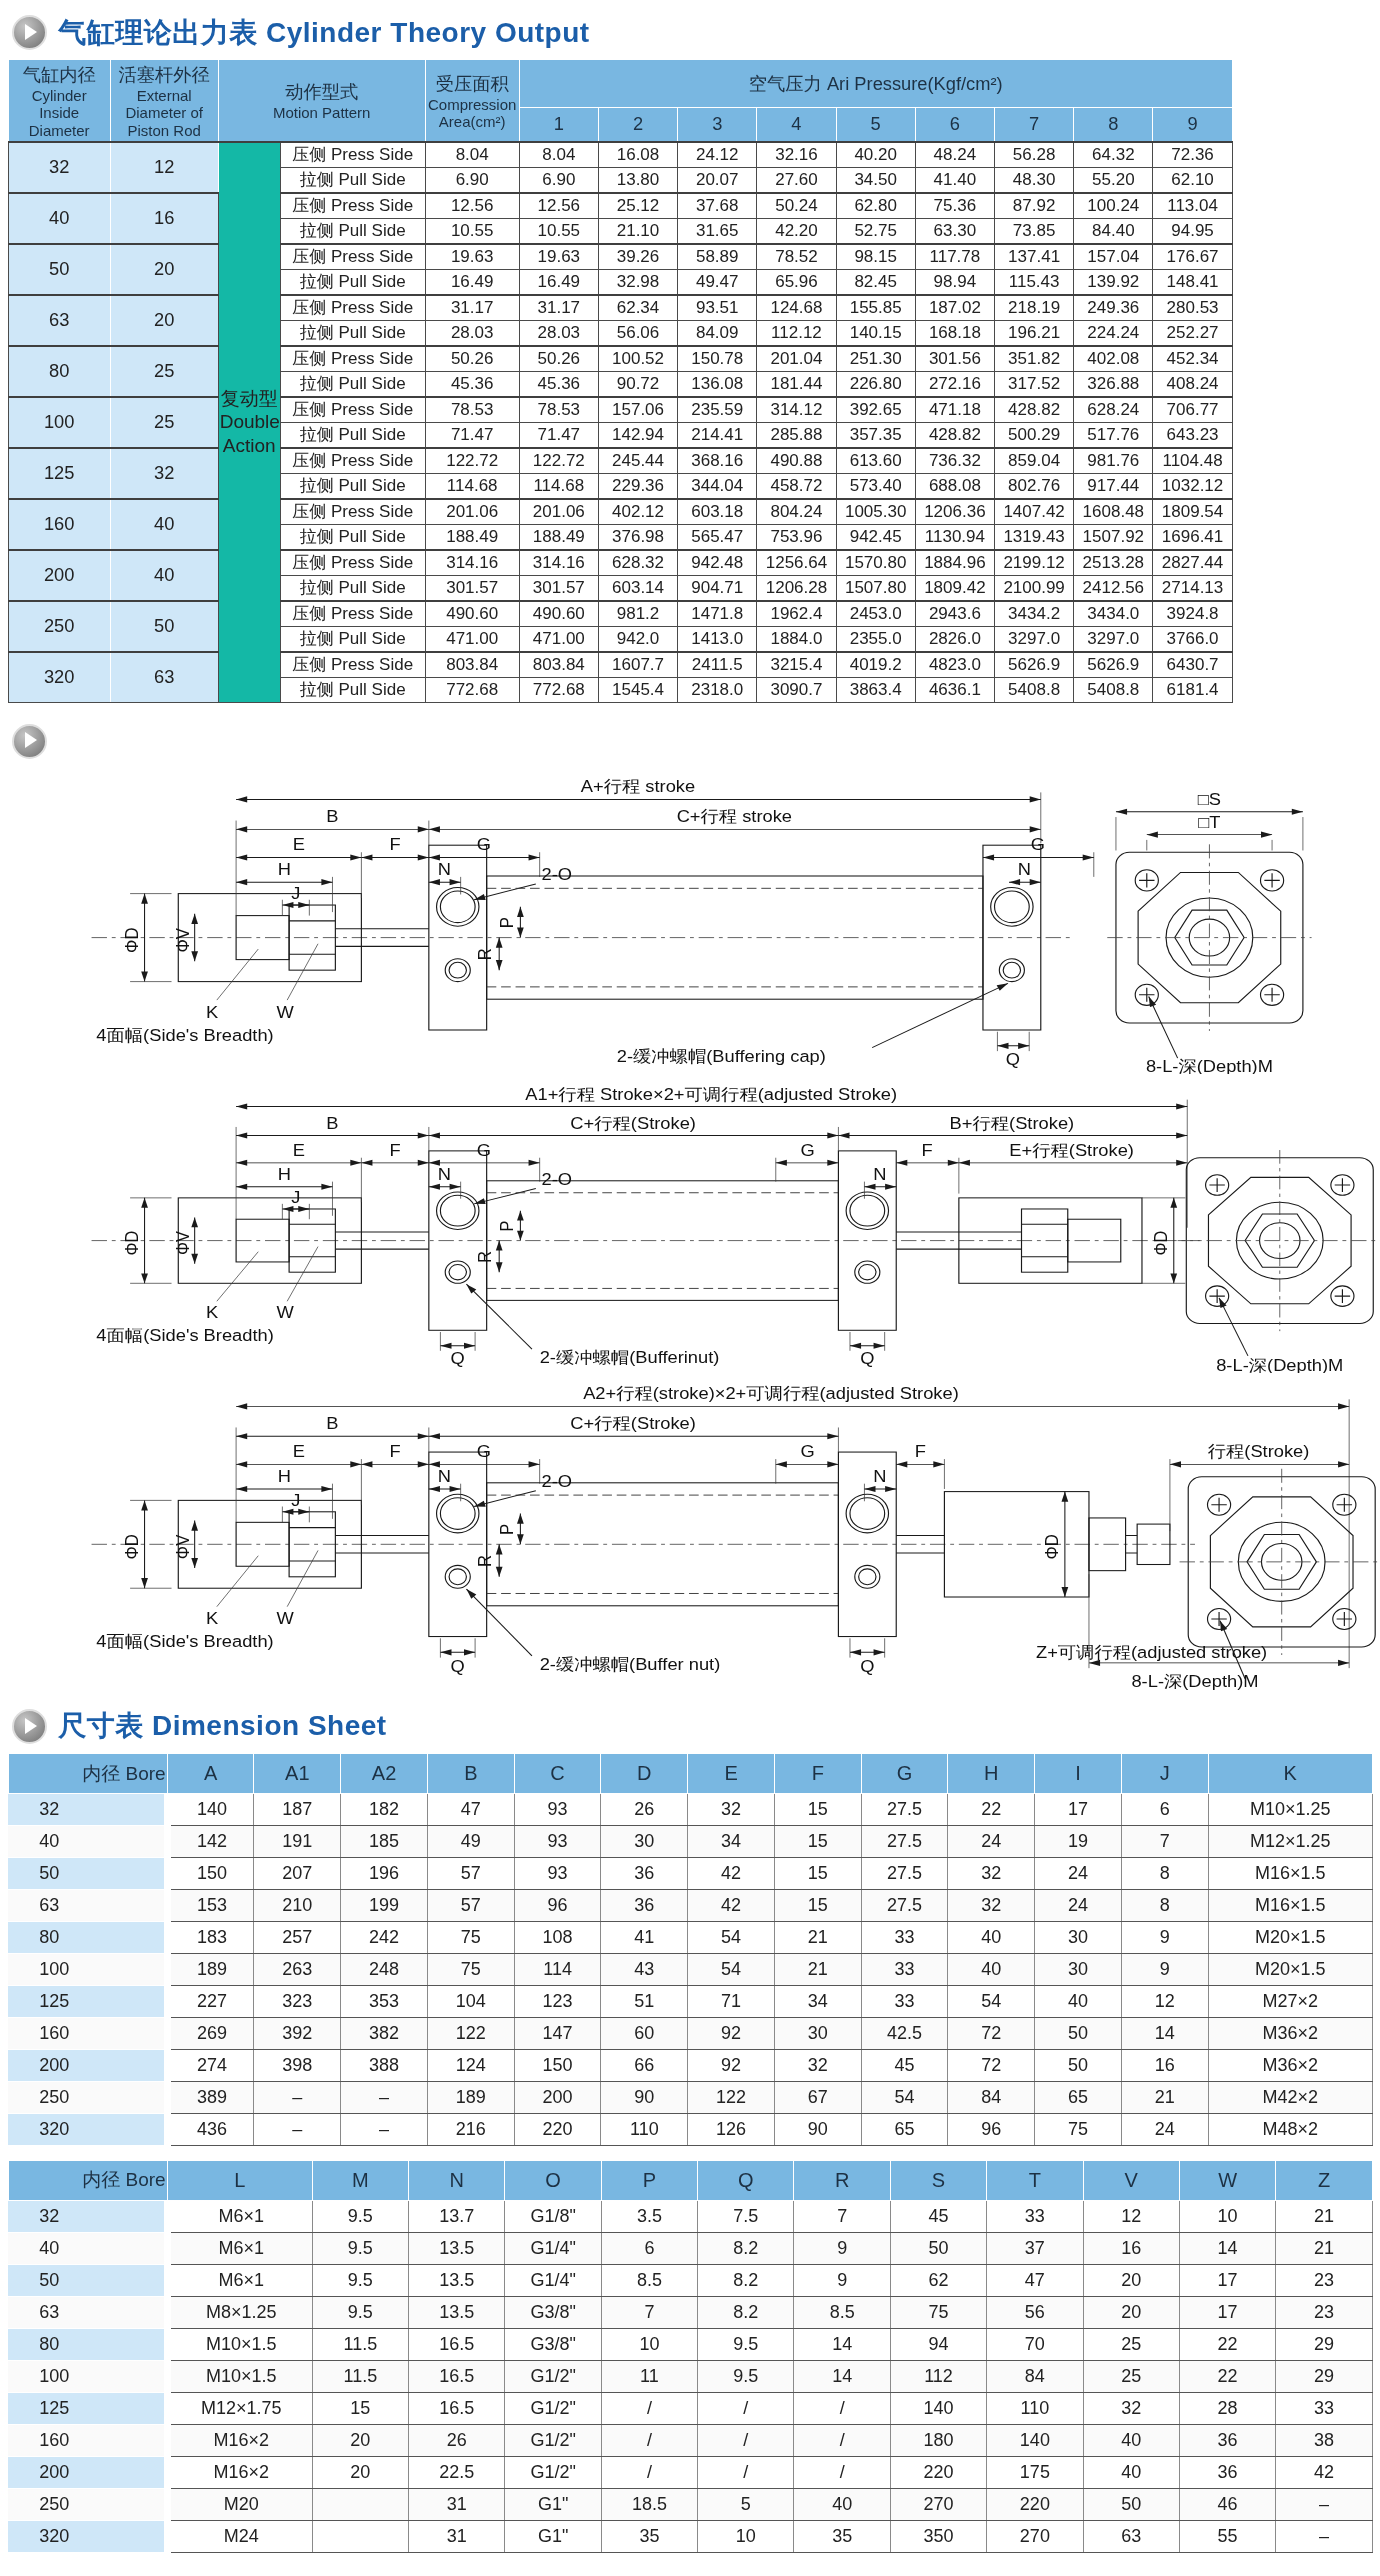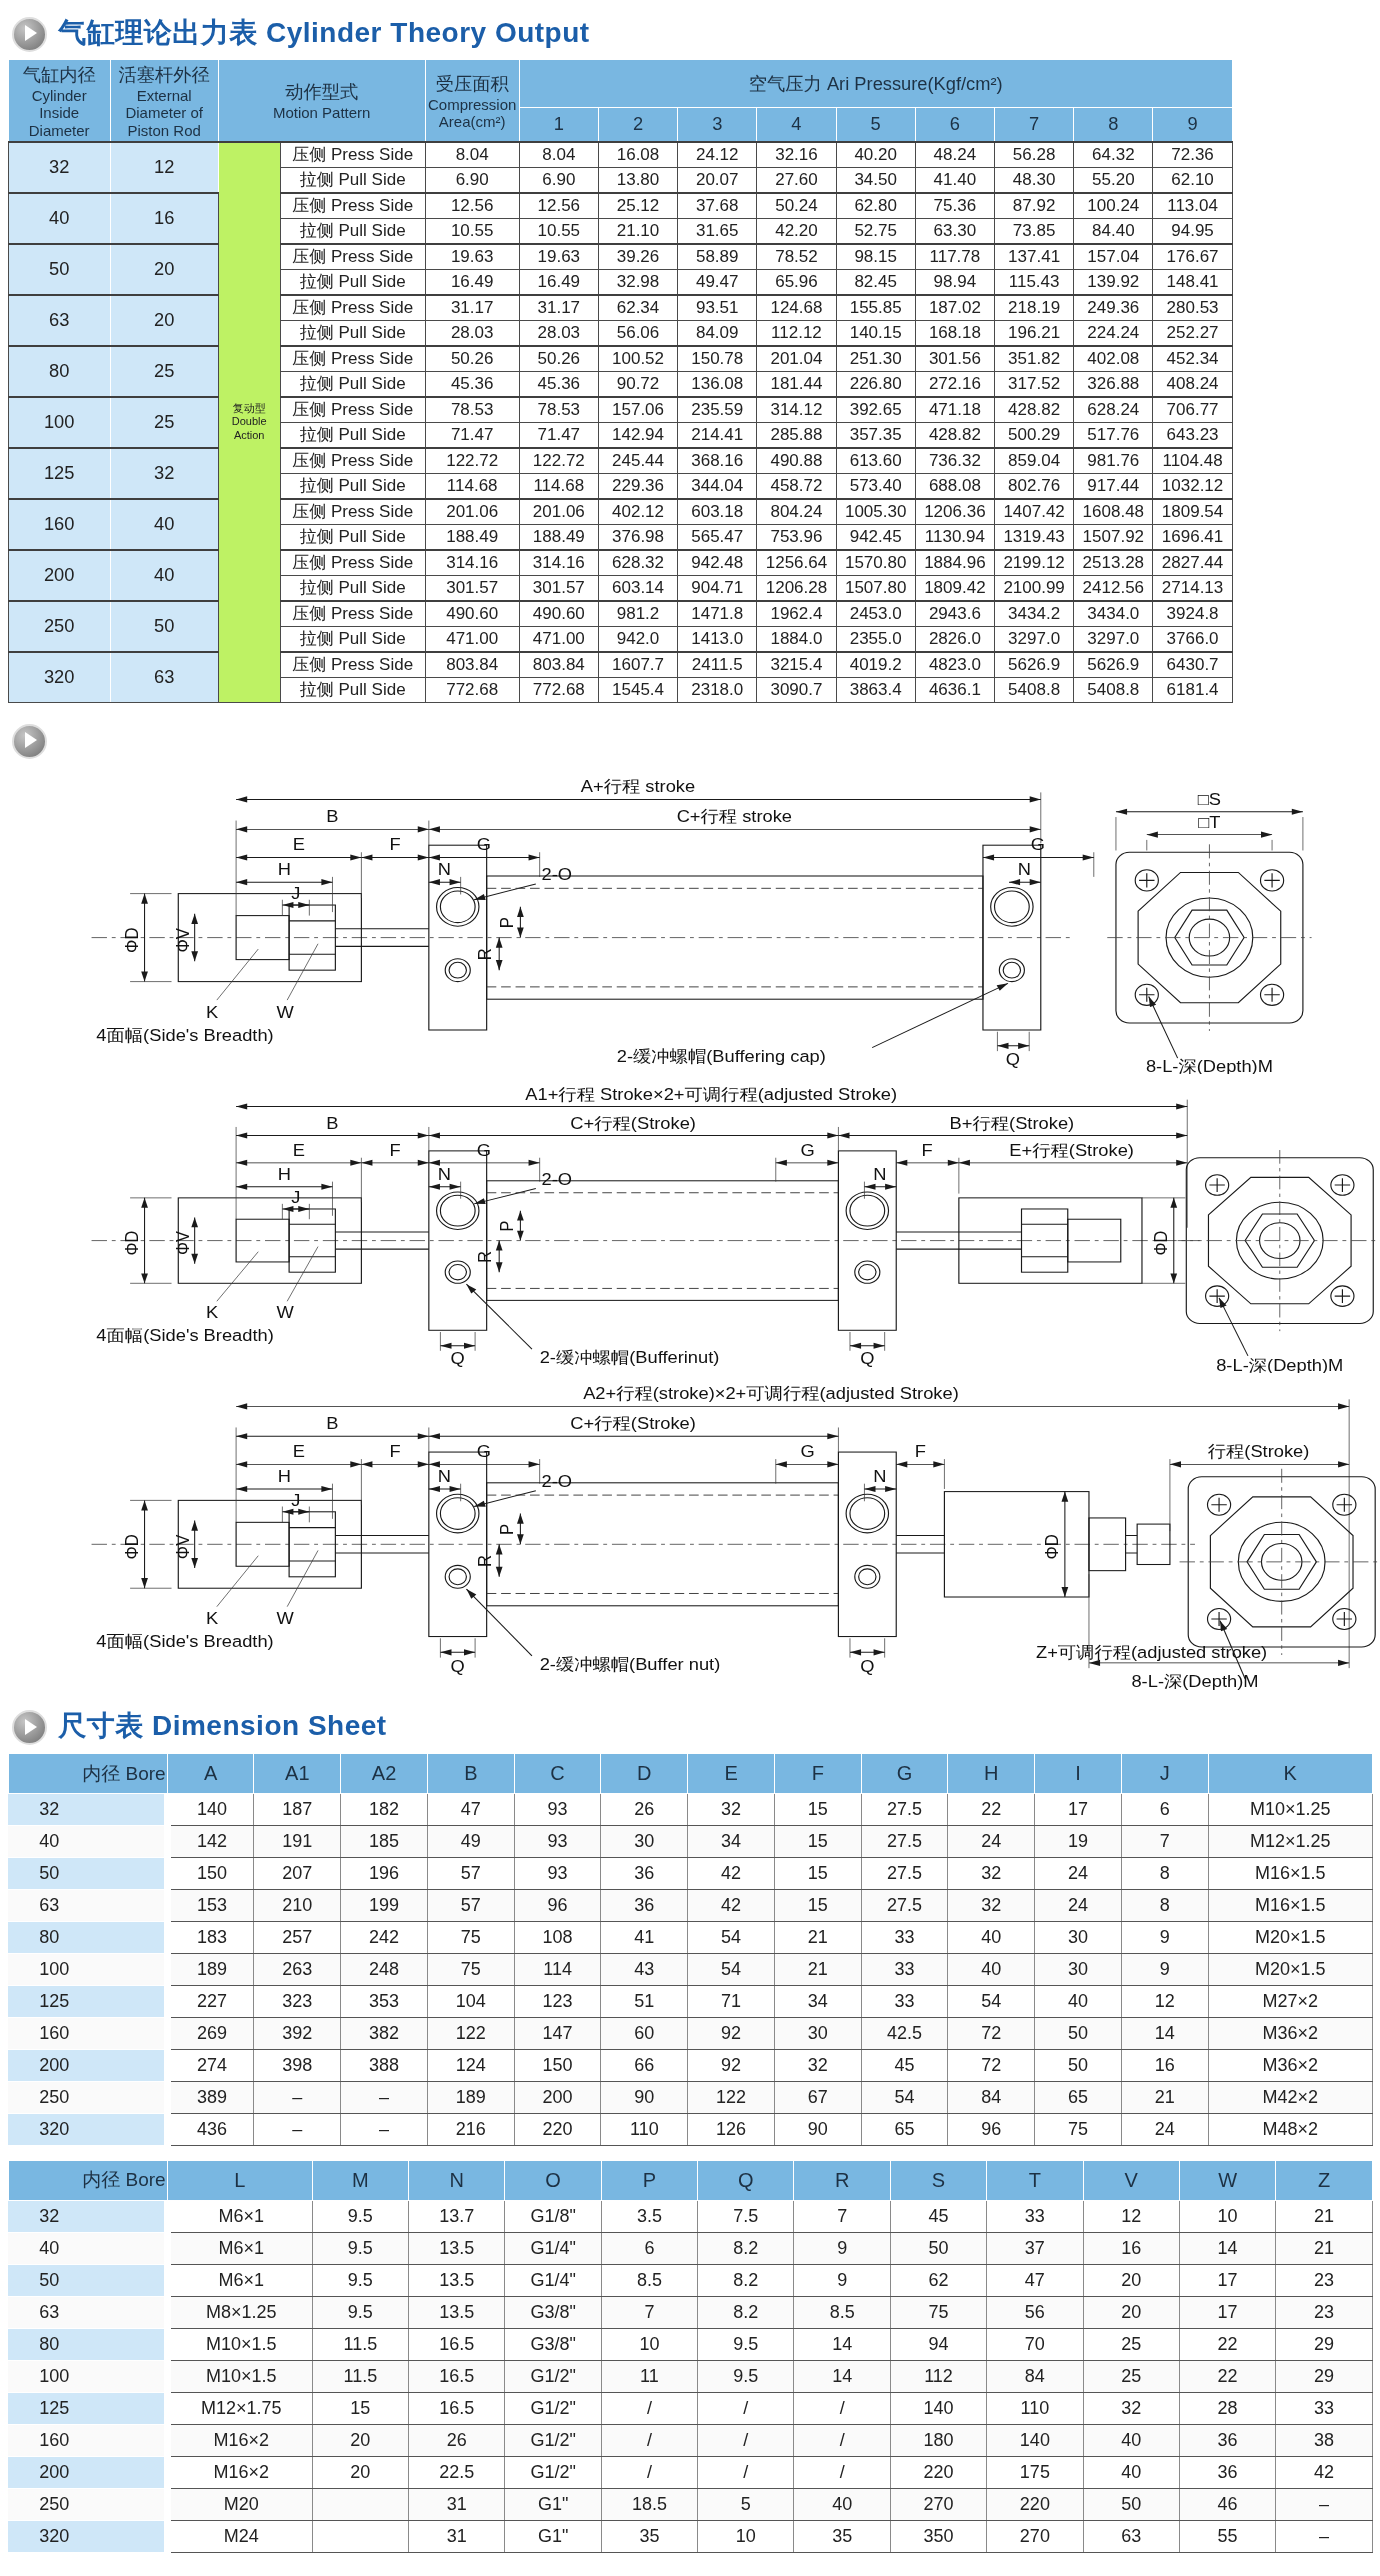--- a/index.html
+++ b/index.html
@@ -1,32 +1,32 @@
 <!DOCTYPE html>
 <html><head>
 <meta charset="utf-8">
 <style>
   html,body{margin:0;padding:0;}
   body{width:1380px;height:2576px;background:#fff;font-family:"Liberation Sans","DejaVu Sans",sans-serif;color:#222;position:relative;overflow:hidden;}
   
-  .section-title{display:flex;align-items:flex-end;gap:11.6px;margin:13.5px 0 7.7px 11.6px;}
+  .section-title{display:flex;align-items:center;gap:11.6px;margin:13.5px 0 7.7px 11.6px;}
   .bullet{width:31px;height:31px;border-radius:50%;background:radial-gradient(circle at 35% 30%,#c6c6c6,#6e6e6e);border:2.9px solid #dedede;position:relative;flex:0 0 auto;}
   .bullet::after{content:"";position:absolute;left:11.6px;top:6.7px;border-left:12.5px solid #fff;border-top:8.7px solid transparent;border-bottom:8.7px solid transparent;}
   .section-title h2{font-size:28px;color:#1b5ea9;margin:0;font-weight:bold;letter-spacing:0.5px;}
   
   table.theory{border-collapse:collapse;table-layout:fixed;width:1225px;margin:3.9px 7.7px 0;}
   .theory th{background:#79b7e1;border:1.9px solid #fff;font-weight:normal;color:#1d3144;padding:1.9px 1px;}
   .theory th .zh{font-size:18.3px;}
   .theory th .en{font-size:15px;line-height:1.15;}
   .theory thead{border-bottom:2.9px solid #2a4c74;}
   .theory th.pcol{font-size:18.3px;height:29px;}
   .theory td{border:1px solid #4a4a4a;text-align:center;font-size:17px;height:24px;padding:0 1px;background:#fff;}
   .theory td.bore-cell,.theory td.rod-cell{background:#cfe7f8;font-size:18.3px;border-right:1.9px solid #fff;}
   .theory tr.grp td{border-top:2.4px solid #3f3f3f;}
-  .theory td.action-cell{background:#bef264;font-size:11px;line-height:1.25;}
+  .theory td.action-cell{background:#14b8a6;font-size:19px;line-height:1.25;}
   .theory td.side-cell{font-size:17px;margin-top:42px;}
   
   table.sheet{border-collapse:collapse;table-layout:fixed;width:1365px;margin:5.8px 7.7px 0;}
   .sheet th{background:#79b7e1;border:1.9px solid #fff;height:37px;font-size:20px;font-weight:normal;color:#1d3144;}
   .sheet th.bore-h{text-align:right;padding-left:27px;font-size:19px;}
   .sheet td{border-bottom:1px solid #555;border-right:1px solid #8a8a8a;border-left:1px solid #8a8a8a;text-align:center;font-size:18px;height:29px;background:#fff;}
   .sheet tr:nth-child(even) td{background:#fafafa;}
   .sheet td.bore-cell{background:#cfe7f8;text-align:left;padding-left:31px;border-right:7.7px solid #fff;border-left:none;border-bottom:1.9px solid #fff;}
   
   svg.drawing{display:block;margin:0 0 0 0;}

